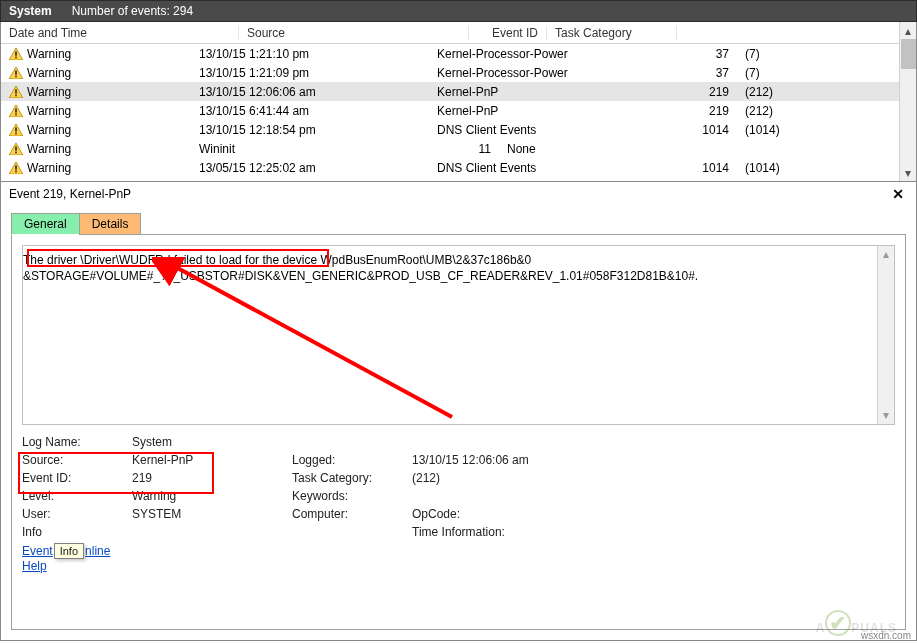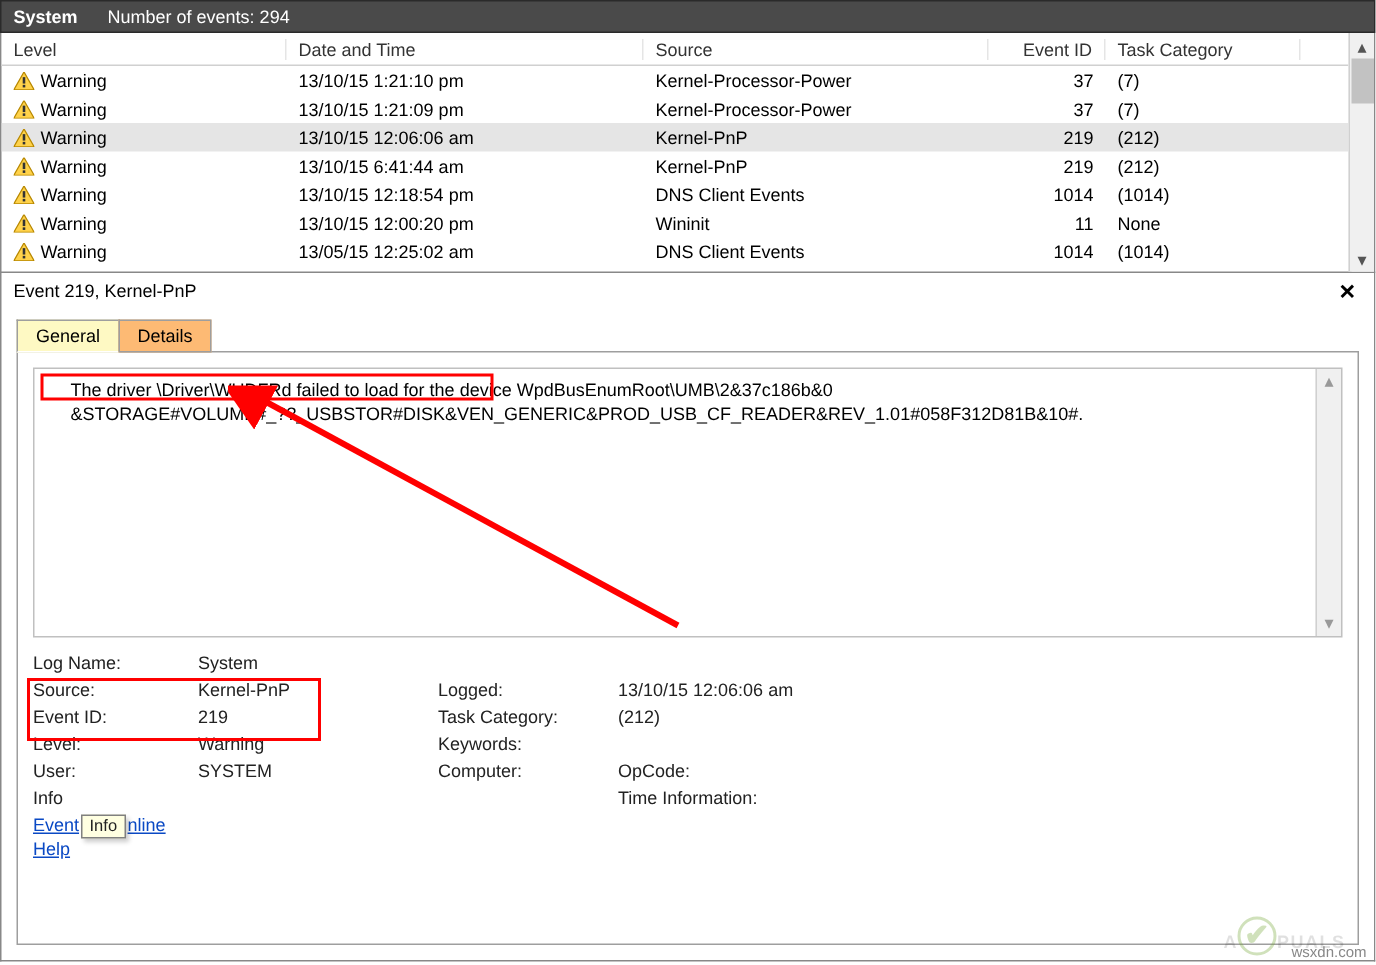--- a/index.html
+++ b/index.html
@@ -110,41 +110,41 @@
   }
   .tab-row {
     display:flex;
     position:relative;
     top:1px;
     z-index:2;
   }
   .tab {
     padding: 3px 12px;
     border: 1px solid #9e9e9e;
-    background: #fef9c3;
+    background: #86efac;
     border-bottom: 1px solid #fff;
     margin-right: -1px;
   }
   .tab.inactive {
     background: #fdba74;
     border-bottom: 1px solid #9e9e9e;
   }
   .tab-body {
     flex:1;
     border: 1px solid #9e9e9e;
     background:#fff;
     padding: 10px 10px 10px 10px;
     position:relative;
   }
 
   
   .desc-box {
     border: 1px solid #c0c0c0;
     height: 180px;
-    padding: 6px 24px;
+    padding: 6px 0;
     line-height: 1.35;
     position:relative;
     overflow:hidden;
   }
   .desc-box .scroll-stub {
     position:absolute; right:0; top:0; bottom:0; width:17px;
     background:#f0f0f0; border-left:1px solid #d0d0d0;
     display:flex; flex-direction:column;
   }
   .desc-box .scroll-stub .arrow { height:17px; display:flex; align-items:center; justify-content:center; color:#999; }
@@ -199,21 +199,20 @@
 <body>
 
 <div class="top-bar">
   <span class="title">System</span>
   <span class="count">Number of events: 294</span>
 </div>
 
 <div class="grid-wrap">
   <div class="grid">
     <div class="grid-header">
-      <div class="col col-level">Level</div>
       <div class="col col-date">Date and Time</div>
       <div class="col col-source">Source</div>
       <div class="col col-id">Event ID</div>
       <div class="col col-task">Task Category</div>
     </div>
     <div class="grid-body" id="grid-body">
         <div class="row">
           <div class="cell col-level"><span class="warn-icon"><svg viewBox="0 0 16 14" width="14" height="12">
                 <polygon points="8,0 16,14 0,14" fill="#ffd24a" stroke="#b88800" stroke-width="1"></polygon>
                 <rect x="7" y="4" width="2" height="5" fill="#333"></rect>
@@ -267,21 +266,20 @@
           <div class="cell col-source">DNS Client Events</div>
           <div class="cell col-id">1014</div>
           <div class="cell col-task">(1014)</div>
         </div>
         <div class="row">
           <div class="cell col-level"><span class="warn-icon"><svg viewBox="0 0 16 14" width="14" height="12">
                 <polygon points="8,0 16,14 0,14" fill="#ffd24a" stroke="#b88800" stroke-width="1"></polygon>
                 <rect x="7" y="4" width="2" height="5" fill="#333"></rect>
                 <rect x="7" y="10" width="2" height="2" fill="#333"></rect>
               </svg></span><span>Warning</span></div>
-          <div class="cell col-date">13/10/15 12:00:20 pm</div>
           <div class="cell col-source">Wininit</div>
           <div class="cell col-id">11</div>
           <div class="cell col-task">None</div>
         </div>
         <div class="row">
           <div class="cell col-level"><span class="warn-icon"><svg viewBox="0 0 16 14" width="14" height="12">
                 <polygon points="8,0 16,14 0,14" fill="#ffd24a" stroke="#b88800" stroke-width="1"></polygon>
                 <rect x="7" y="4" width="2" height="5" fill="#333"></rect>
                 <rect x="7" y="10" width="2" height="2" fill="#333"></rect>
               </svg></span><span>Warning</span></div>

